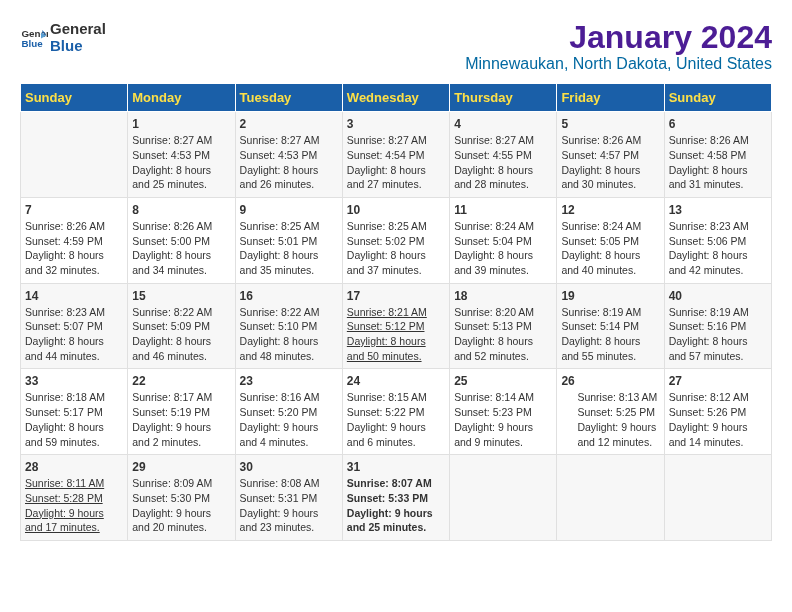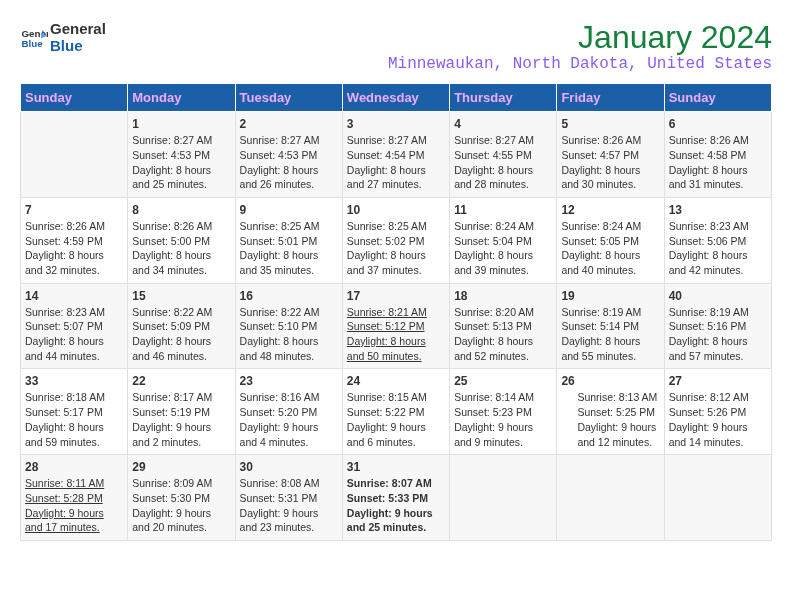--- a/index.html
+++ b/index.html
@@ -23,38 +23,37 @@
     }
     .logo-icon {
       width: 28px;
       height: 28px;
     }
     .title-block {
       text-align: right;
     }
     .title-block h1 {
       font-size: 32px;
-      font-weight: normal;
-      color: #15803d;
+      font-weight: bold;
+      color: #4c1d95;
       line-height: 1.1;
     }
     .title-block h2 {
       font-size: 16px;
       font-weight: normal;
-      color: #8b5cf6;
-      font-family: Liberation Mono, monospace;
+      color: #0369a1;
     }
     table {
       width: 100%;
       border-collapse: collapse;
       table-layout: fixed;
     }
     thead tr th {
       background-color: #1a5fa8;
-      color: #f0abfc;
+      color: #fde047;
       font-size: 13px;
       font-weight: bold;
       padding: 6px 4px;
       text-align: left;
       border: 1px solid #fff;
     }
     tbody tr {
       border-bottom: 1px solid #ddd;
     }
     tbody tr td {

